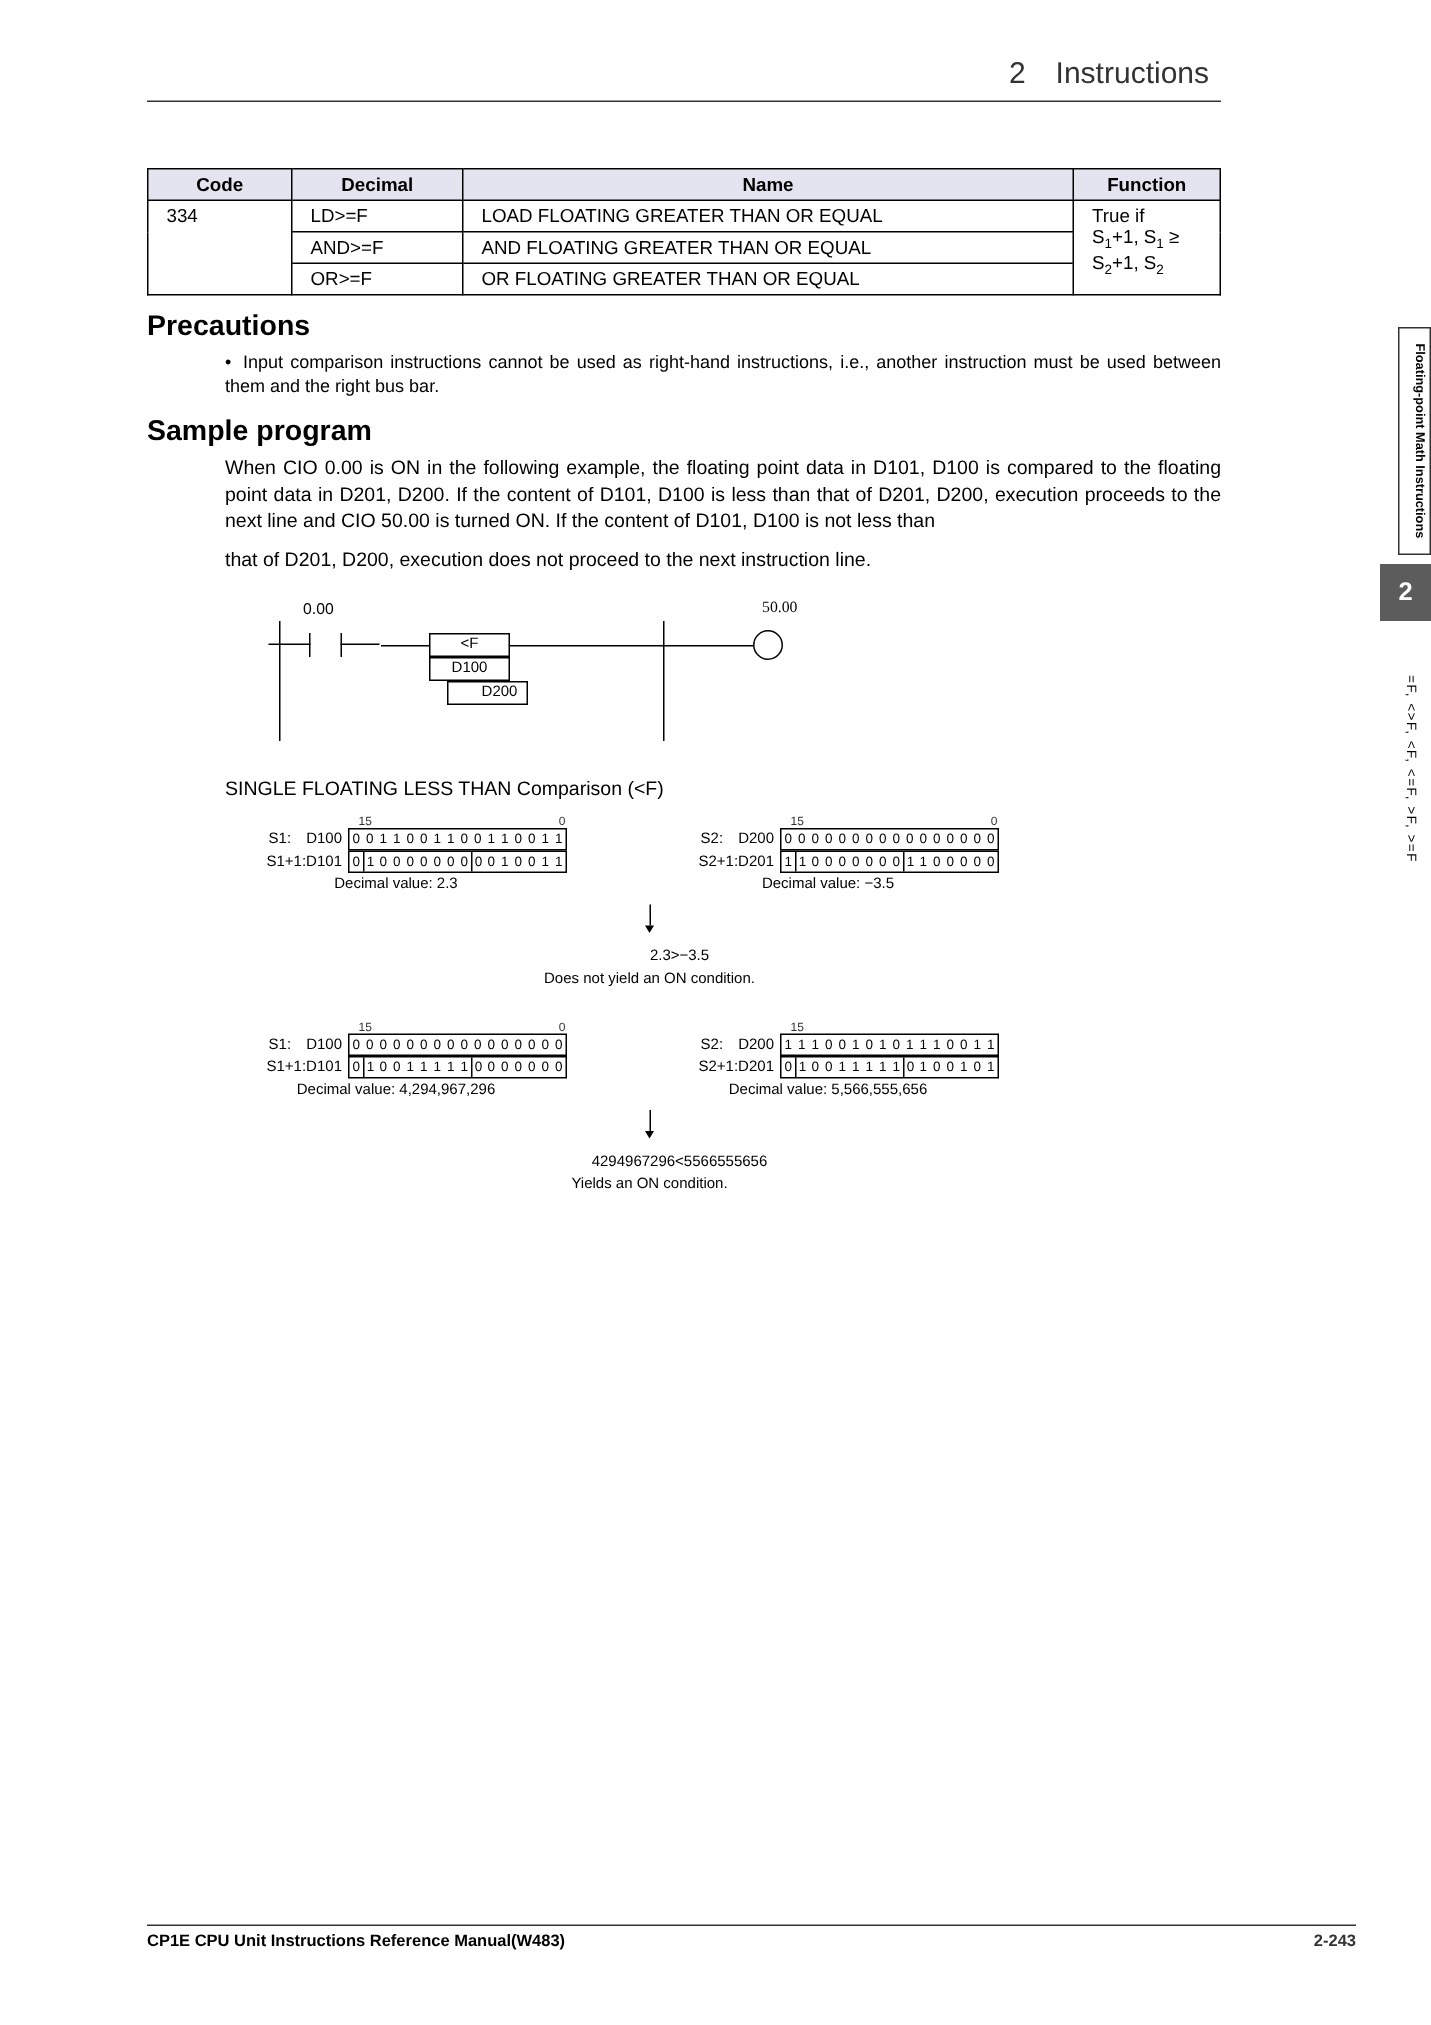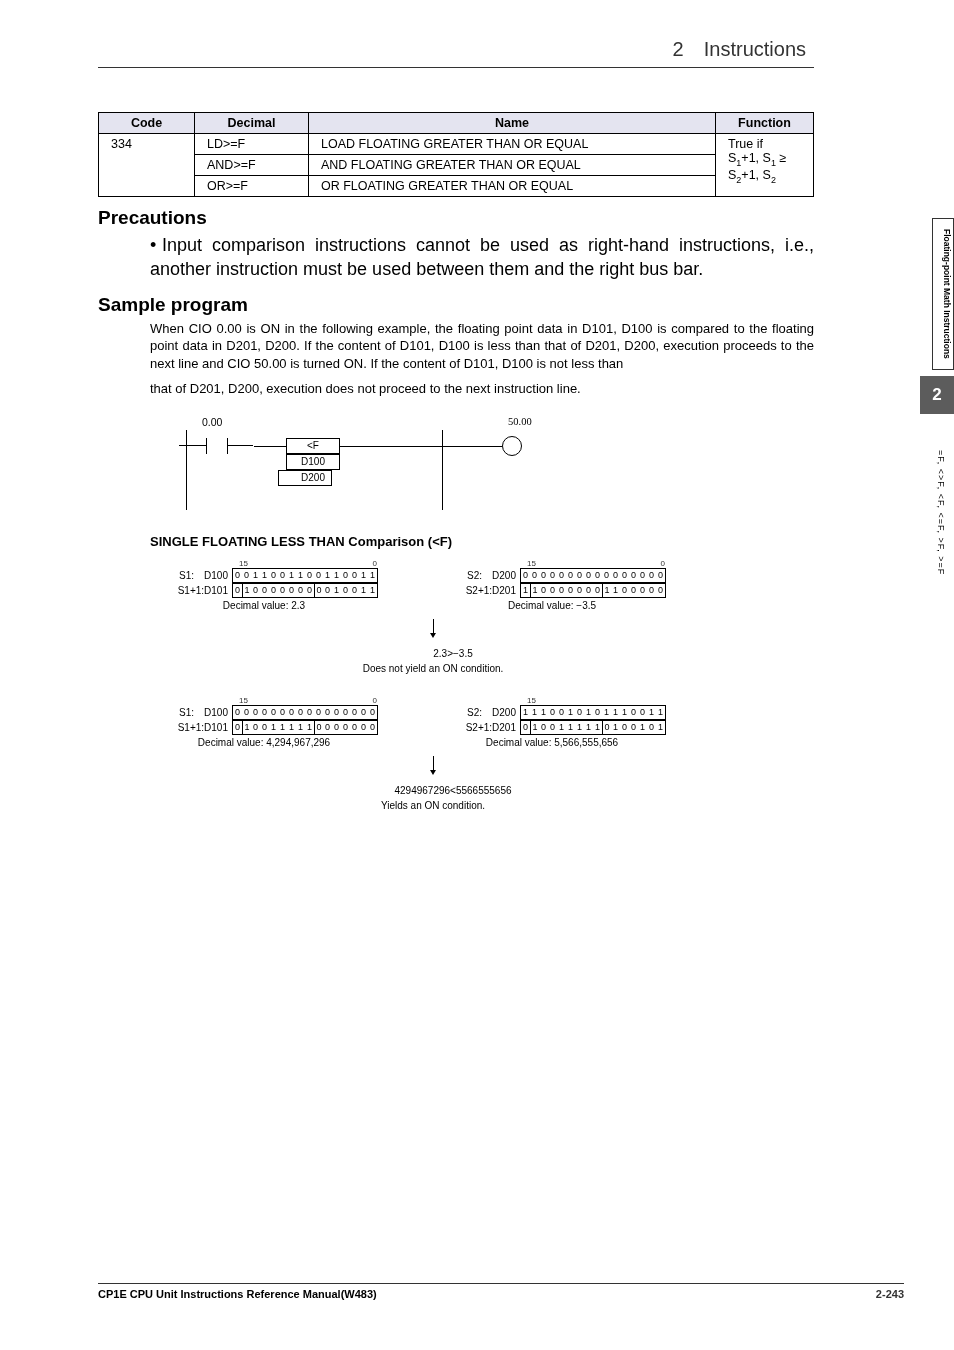--- a/index.html
+++ b/index.html
@@ -53,21 +53,21 @@
   .sub { font-size: 9px; vertical-align: sub; }
 
   
   h2.sec {
     font-size: 19px;
     font-weight: bold;
     margin: 10px 0 4px 0;
   }
   .bullet-block {
     margin: 2px 0 12px 52px;
-    font-size: 18px;
+    font-size: 12px;
     text-align: justify;
     line-height: 1.35;
   }
   .bullet-block .dot {
     display: inline-block;
     width: 12px;
   }
   .body-para {
     margin: 4px 0 8px 52px;
     font-size: 13px;
@@ -131,21 +131,21 @@
     height: 20px;
     border: 1.5px solid #000;
     border-radius: 50%;
     background: #fff;
   }
 
   
   .comp-title {
     margin: 18px 0 10px 52px;
     font-size: 13px;
-    font-weight: bold;
+    font-weight: normal;
   }
   .bit-area {
     margin-left: 52px;
     font-size: 10px;
     position: relative;
   }
   .bit-row {
     display: flex;
     align-items: center;
   }
@@ -328,21 +328,21 @@
   <div class="body-para">When CIO 0.00 is ON in the following example, the floating point data in D101, D100 is compared to the floating point data in D201, D200. If the content of D101, D100 is less than that of D201, D200, execution proceeds to the next line and CIO 50.00 is turned ON. If the content of D101, D100 is not less than</div>
   <div class="body-para last">that of D201, D200, execution does not proceed to the next instruction line.</div>
 
   <div class="ladder-wrap">
     <div style="position:absolute;left:16px;top:10px;">0.00</div>
     <div class="ladder-left"></div>
     <div class="contact"></div>
     <div class="hline" style="top:40px;left:68px;width:32px;"></div>
     <div class="ibox" style="top:32px;left:100px;">&lt;F</div>
     <div class="ibox" style="top:48px;left:100px;">D100</div>
-    <div class="ibox" style="top:64px;left:92px;padding-left:16px;">D200</div>
+    <div class="ibox" style="top:64px;left:112px;padding-left:16px;">D200</div>
     <div class="hline" style="top:40px;left:154px;width:102px;"></div>
     <div class="ladder-right"></div>
     <div class="hline" style="top:40px;left:256px;width:60px;"></div>
     <div style="position:absolute;left:322px;top:10px;font-family:Liberation Serif, serif;">50.00</div>
     <div class="coil" style="top:30px;left:316px;"></div>
   </div>
 
   <div class="comp-title">SINGLE FLOATING LESS THAN Comparison (&lt;F)</div>
 
   <div class="bit-area">

